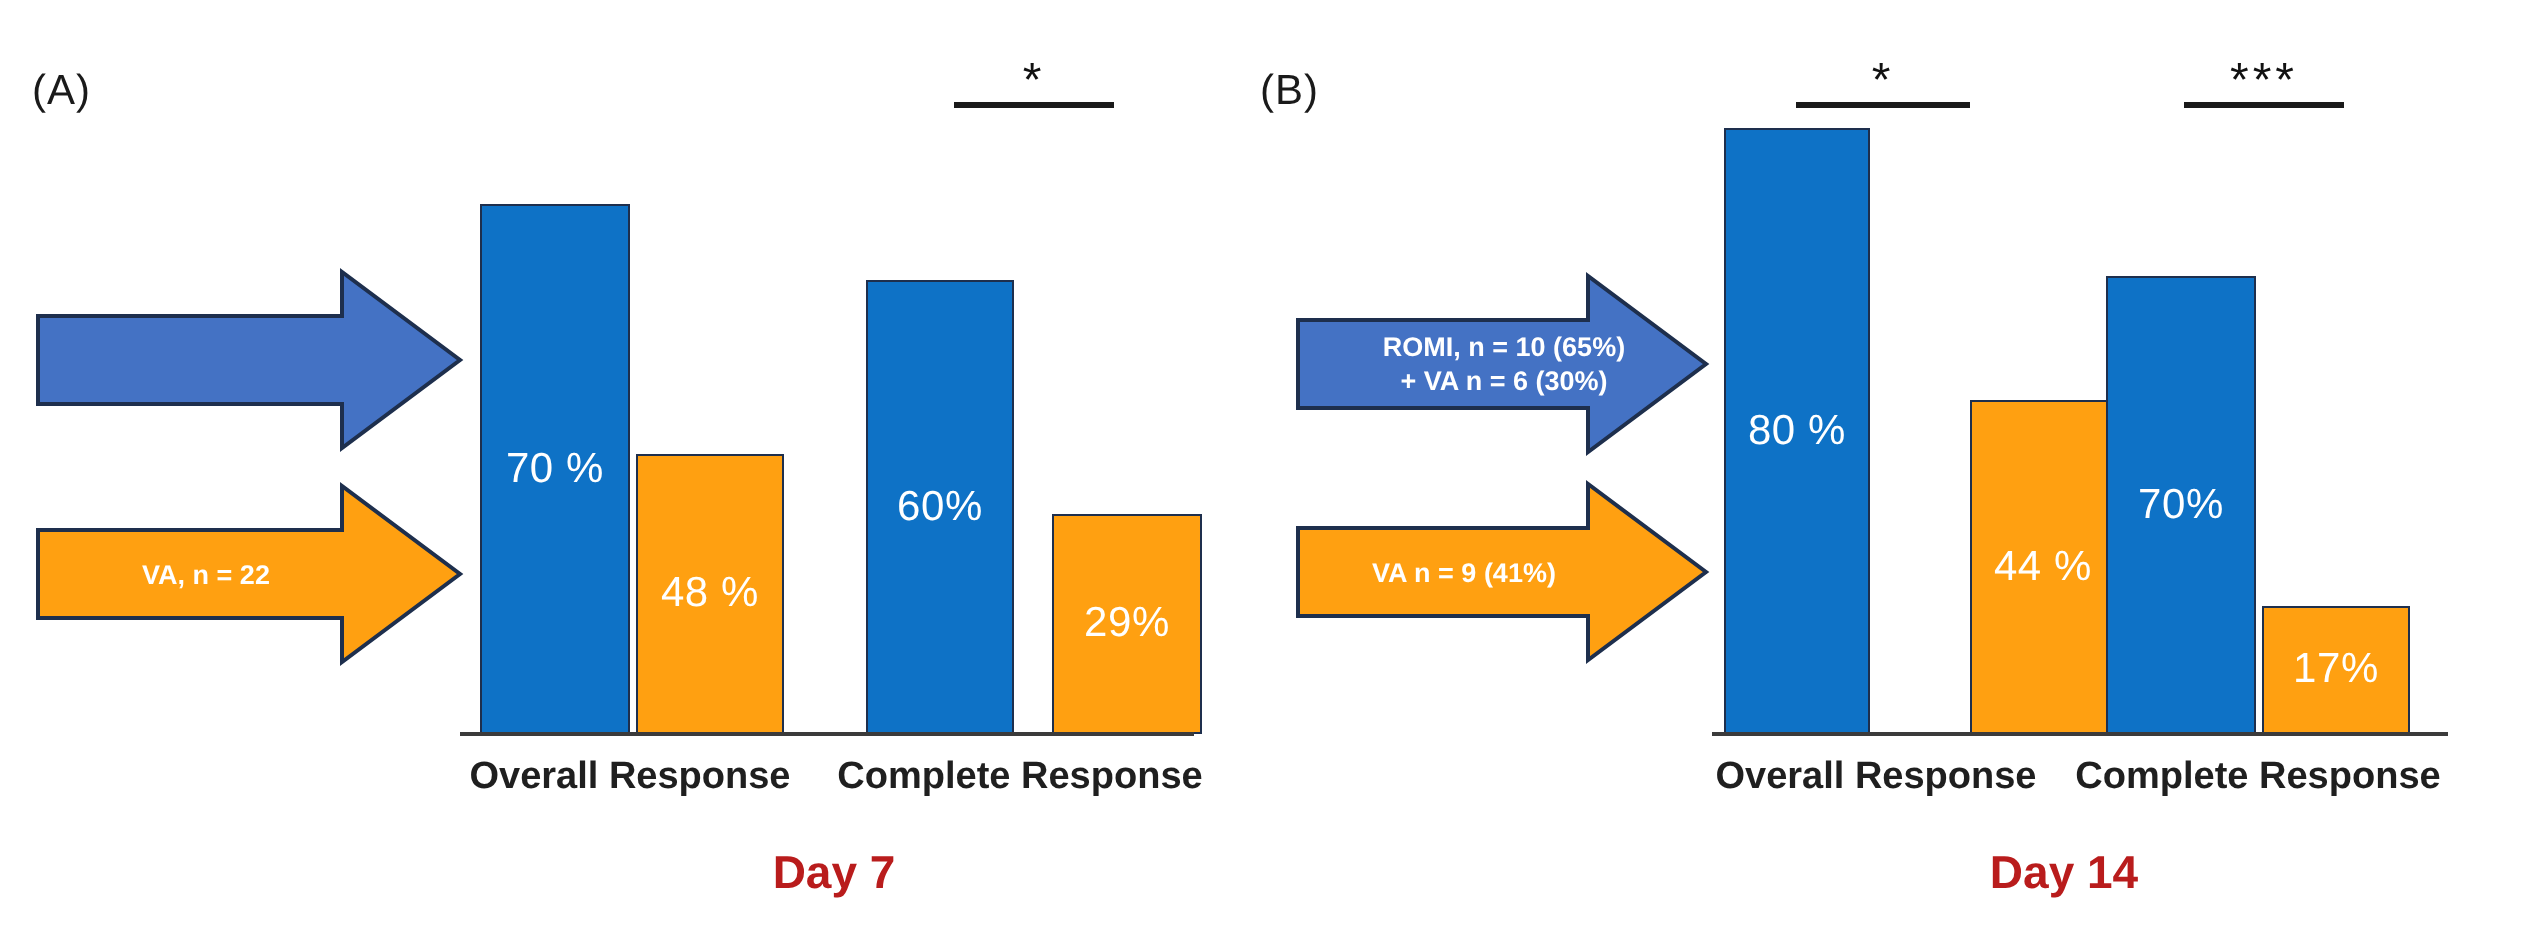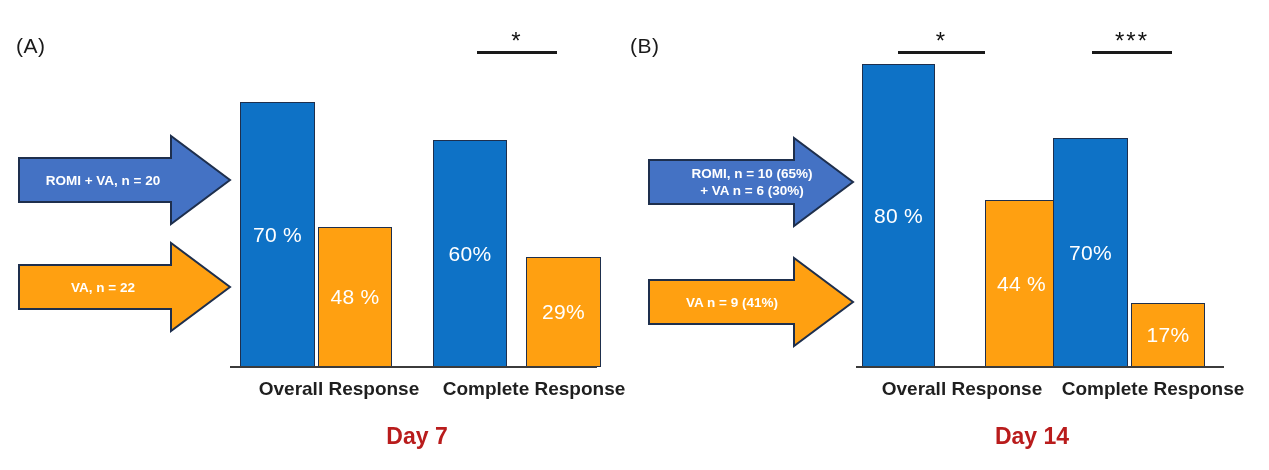--- a/index.html
+++ b/index.html
@@ -30,41 +30,38 @@
   .axis { position:absolute; top:366px; height:2px; background:#3b3b3b; }
 
   
   .sig { position:absolute; display:flex; flex-direction:column; align-items:center; }
   .sig-stars { font-size:24px; line-height:20px; height:20px; color:#111111; letter-spacing:2px; }
   .sig-line { width:100%; height:2.5px; background:#1a1a1a; }
 
   
   .group-label {
     position:absolute; top:378px; transform:translateX(-50%);
-    font-size:19px; font-weight:bold; color:#1f1f1f; white-space:nowrap;margin-left:24px;
+    font-size:19px; font-weight:bold; color:#1f1f1f; white-space:nowrap;
   }
   .day-title {
     position:absolute; top:423px; transform:translateX(-50%);
     font-size:23px; font-weight:bold; color:#b91c1c; white-space:nowrap;
   }
 </style>
 </head>
 <body>
 
 <div class="canvas">
 
   <div class="abs panel-label" style="left:16px; top:34px;">(A)</div>
 
   <div class="arrow-wrap" style="left:18px; top:134px; width:215px; height:92px;">
     <svg width="215" height="92" viewBox="0 0 215 92">
       <polygon points="1,24 153,24 153,2 212,46 153,90 153,68 1,68" stroke="#1e2f4d" stroke-width="2" stroke-linejoin="miter" fill="#4472c4"></polygon>
     </svg>
-    <div class="arrow-text" style="width:170px;">
-      <span>ROMI + VA, n = 20</span>
-    </div>
   </div>
 
   <div class="arrow-wrap" style="left:18px; top:241px; width:215px; height:92px;">
     <svg width="215" height="92" viewBox="0 0 215 92">
       <polygon points="1,24 153,24 153,2 212,46 153,90 153,68 1,68" stroke="#1e2f4d" stroke-width="2" stroke-linejoin="miter" fill="#ffa011"></polygon>
     </svg>
     <div class="arrow-text" style="width:170px;">
       <span>VA, n = 22</span>
     </div>
   </div>
@@ -97,21 +94,21 @@
   <div class="arrow-wrap" style="left:648px; top:136px; width:207px; height:92px;">
     <svg width="207" height="92" viewBox="0 0 207 92">
       <polygon points="1,24 146,24 146,2 205,46 146,90 146,68 1,68" stroke="#1e2f4d" stroke-width="2" stroke-linejoin="miter" fill="#4472c4"></polygon>
     </svg>
     <div class="arrow-text" style="width:168px;padding-left:20px;">
       <span>ROMI, n = 10 (65%)</span>
       <span>+ VA n = 6 (30%)</span>
     </div>
   </div>
 
-  <div class="arrow-wrap" style="left:648px; top:256px; width:207px; height:92px;">
+  <div class="arrow-wrap" style="left:648px; top:240px; width:207px; height:92px;">
     <svg width="207" height="92" viewBox="0 0 207 92">
       <polygon points="1,24 146,24 146,2 205,46 146,90 146,68 1,68" stroke="#1e2f4d" stroke-width="2" stroke-linejoin="miter" fill="#ffa011"></polygon>
     </svg>
     <div class="arrow-text" style="width:168px;">
       <span>VA n = 9 (41%)</span>
     </div>
   </div>
 
   <div class="sig" style="left:898px; top:31px; width:87px;">
     <span class="sig-stars">*</span>

